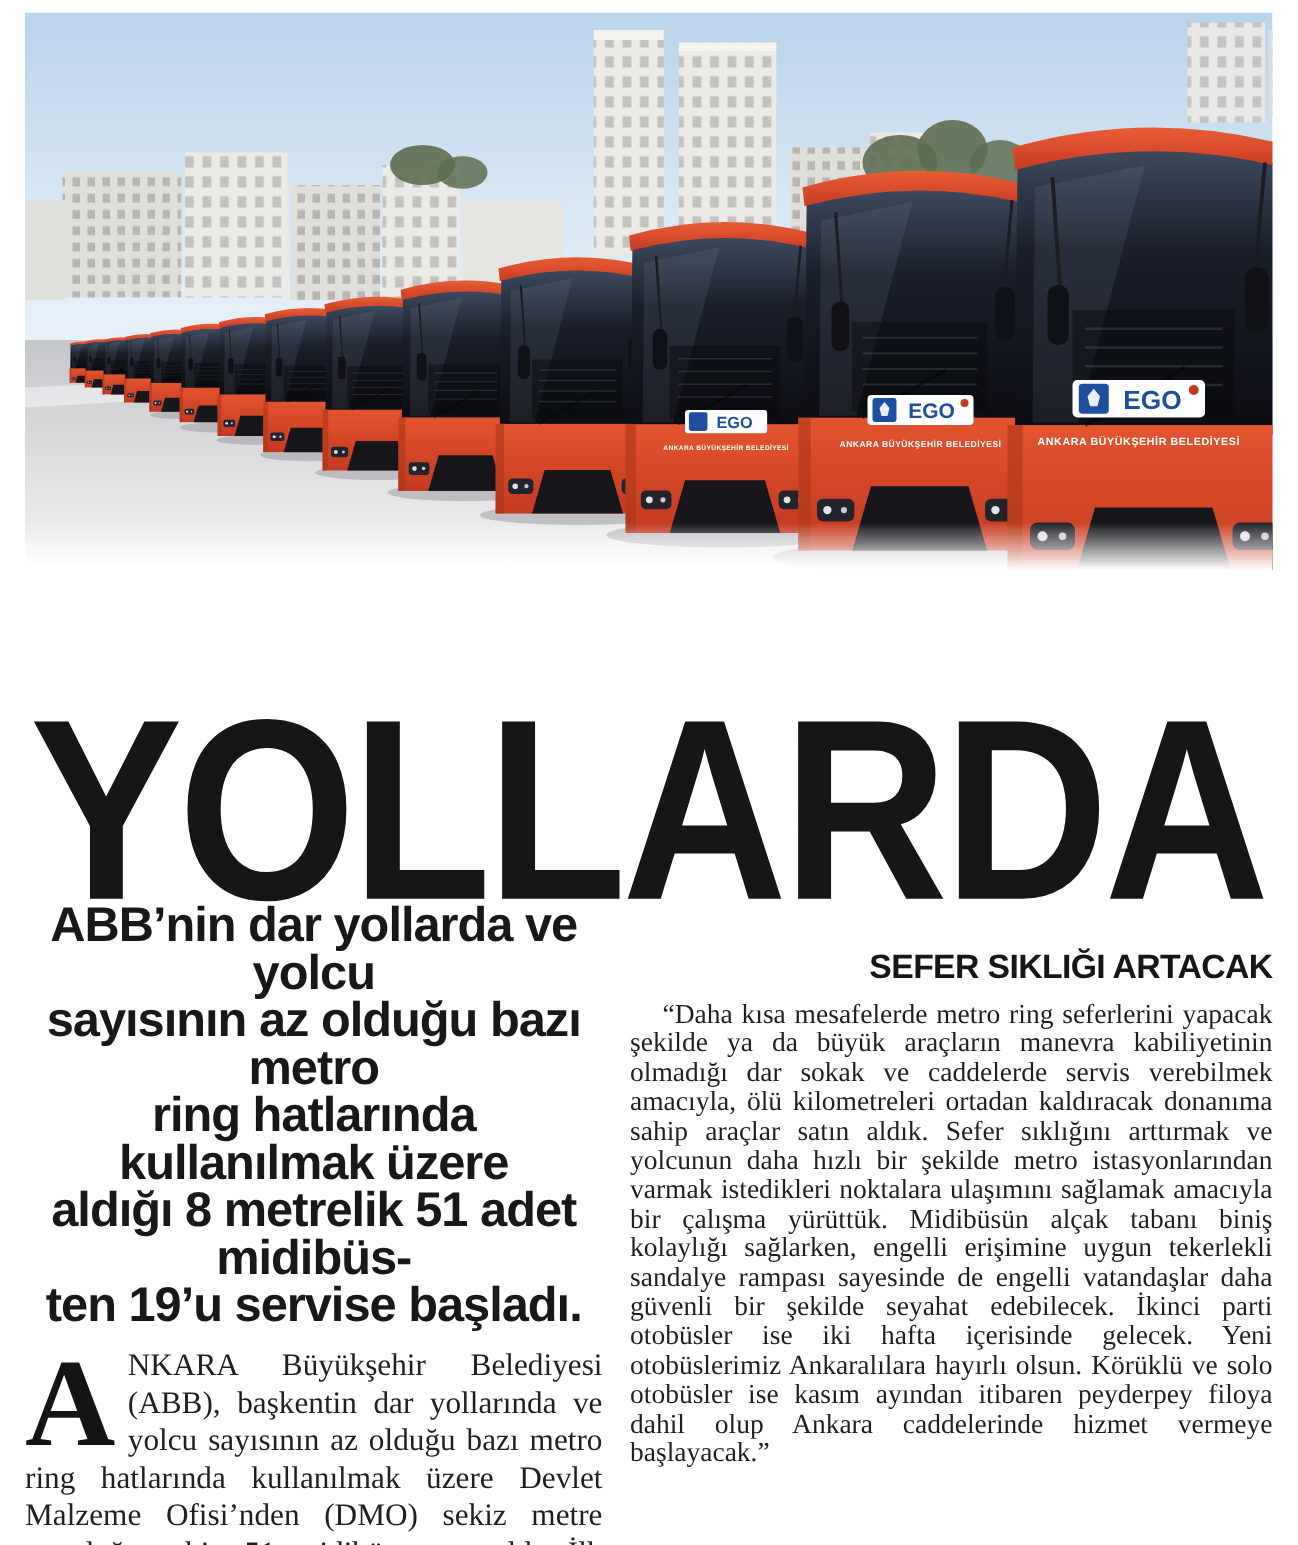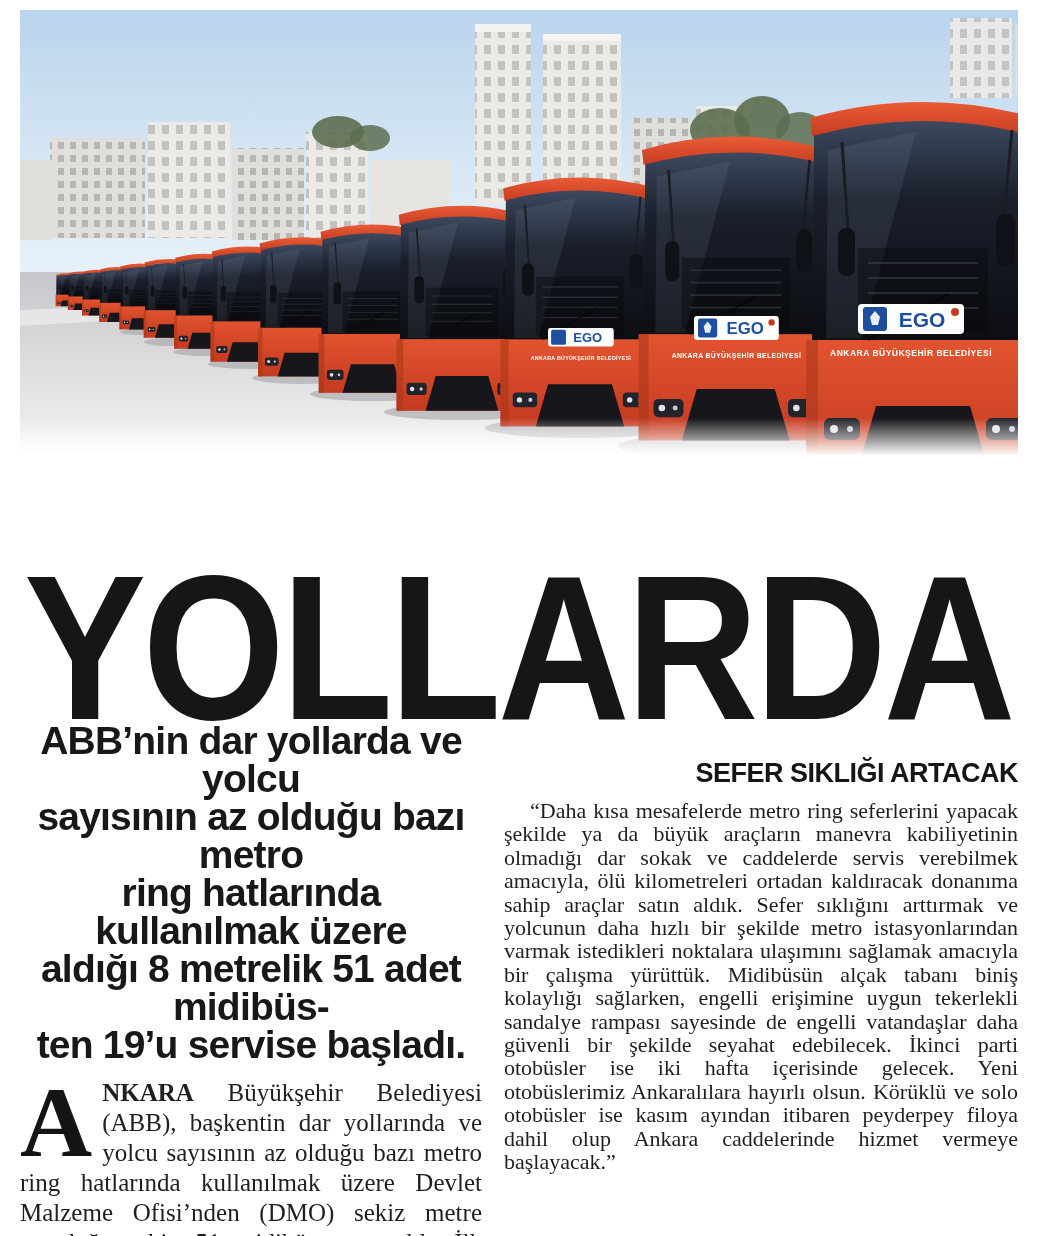--- a/index.html
+++ b/index.html
@@ -28,21 +28,21 @@
     color:#181818;
   }
   .bodytext{
     margin:14px 0 0 0;font-family:"Liberation Serif",serif;
     font-size:25px;line-height:30px;color:#1f1f1f;text-align:justify;
   }
   .dropcap{
     float:left;font-family:"Liberation Serif",serif;font-weight:700;
     font-size:100px;line-height:78px;padding:6px 10px 0 0;color:#141414;
   }
-  .leadin{font-weight:700;margin-top:36px;}
+  .leadin{font-weight:400;margin-top:36px;}
   .sec-head{
     margin:0 0 10px 0;text-align:right;font-weight:700;
     font-size:27px;letter-spacing:-0.5px;color:#161616;
   }
   .sec-par{
     margin:0;font-family:Liberation Serif, serif;font-size:22px;
     line-height:23.4px;color:#1f1f1f;text-align:justify;text-indent:26px;
   }
 </style>
 </head>

